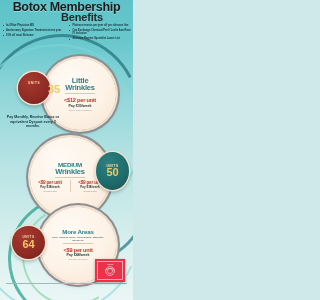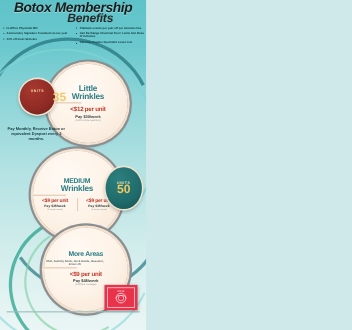--- a/index.html
+++ b/index.html
@@ -16,35 +16,35 @@
   
   .swoosh{position:absolute;border-style:solid;border-color:transparent;border-radius:50%;pointer-events:none;}
   .sw1{width:150px;height:150px;left:-16px;top:34px;border-width:3px;border-top-color:#2f7f88;border-left-color:#2f7f88;transform:rotate(18deg);opacity:.85;}
   .sw2{width:170px;height:170px;left:-30px;top:44px;border-width:2px;border-top-color:#7fd3d6;border-right-color:#7fd3d6;transform:rotate(-6deg);opacity:.7;}
   .sw3{width:140px;height:140px;left:4px;top:120px;border-width:3px;border-bottom-color:#2f7f88;border-right-color:#2f7f88;transform:rotate(10deg);opacity:.75;}
   .sw4{width:160px;height:160px;left:-24px;top:150px;border-width:2px;border-bottom-color:#8fd9db;border-left-color:#8fd9db;transform:rotate(-20deg);opacity:.65;}
   .sw5{width:120px;height:120px;left:8px;top:196px;border-width:3px;border-bottom-color:#1f9e86;border-left-color:#1f9e86;transform:rotate(28deg);opacity:.7;}
   .sw6{width:96px;height:96px;left:22px;top:206px;border-width:2px;border-bottom-color:#7bcf9d;border-left-color:#7bcf9d;transform:rotate(12deg);opacity:.6;}
 
   
-  .header{position:absolute;left:0;top:1px;width:133px;text-align:center;z-index:6;font-style:italic;}
+  .header{position:absolute;left:0;top:1px;width:133px;text-align:center;z-index:6;}
   .title1{font-size:12.5px;font-weight:bold;color:#1b1b1b;letter-spacing:-.3px;line-height:12px;
     text-shadow:0 1px 0 rgba(255,255,255,.35);}
   .title2{font-size:11px;font-weight:bold;color:#2a2a2a;line-height:11px;letter-spacing:-.2px;margin-top:-1px;margin-left:31px;}
 
   .bullets{position:absolute;top:24px;width:133px;display:flex;z-index:6;}
   .bcol{width:50%;box-sizing:border-box;padding:0 2px;}
   .bcol ul{list-style:none;margin:0;padding:0;}
   .bcol li{position:relative;font-size:2.6px;line-height:3.4px;color:#12343a;padding-left:4px;margin-bottom:1.6px;font-weight:bold;}
   .bcol li:before{content:"";position:absolute;left:0.6px;top:1.1px;width:1.4px;height:1.4px;background:#12343a;border-radius:50%;}
 
   
   .circle{position:absolute;border-radius:50%;background:radial-gradient(circle at 38% 30%,#fffaf4 0%,#fdf2e6 55%,#f6e3d2 100%);
     box-shadow:0 0 0 2px #f4e0cd, 0 0 0 4px #8a8f92, 0 2px 5px rgba(0,0,0,.32);
-    display:flex;flex-direction:column;justify-content:center;text-align:center;z-index:5;}
+    display:flex;flex-direction:column;align-items:center;justify-content:center;text-align:center;z-index:5;}
 
   .c1{left:44px;top:58px;width:72px;height:72px;}
   .c2{left:30px;top:137px;width:80px;height:80px;}
   .c3{left:40px;top:207px;width:76px;height:76px;}
 
   .c-head{font-size:7.5px;font-weight:bold;color:#2b7f87;line-height:7.6px;letter-spacing:-.2px;}
   .c-head.sm{font-size:6.2px;line-height:6.4px;}
   .c-sub{font-size:2.5px;line-height:3px;color:#5f6b6d;font-weight:bold;margin-top:.5px;max-width:56px;}
   .price{font-size:5.6px;font-weight:bold;color:#c0392b;line-height:6px;margin-top:1.5px;letter-spacing:-.2px;}
   .week{font-size:3.6px;font-weight:bold;color:#2f3b3d;line-height:4px;margin-top:.6px;}
@@ -159,20 +159,24 @@
   </div>
 
   <div class="circle c3">
     <div class="c-head sm">More Areas</div>
     <div class="c-sub">Chin, Gummy Smile, Neck Bands, Masseter, Brow Lift</div>
     <div class="divider"></div>
     <div class="price">&lt;$9 per unit</div>
     <div class="week">Pay $48/week</div>
     <div class="fine">(Full face coverage)</div>
   </div>
+  <div class="badge b64">
+    <div class="u-lab">UNITS</div>
+    <div class="u-num">64</div>
+  </div>
 
   <div class="logo">
     <svg width="26" height="19" viewBox="0 0 26 19" aria-hidden="true">
       <rect x="0.6" y="0.6" width="24.8" height="17.8" fill="none" stroke="#ffd7dd" stroke-width="0.7"></rect>
       <circle cx="13" cy="10" r="4.4" fill="none" stroke="#ffe2e6" stroke-width="0.7"></circle>
       <circle cx="13" cy="10" r="2.5" fill="none" stroke="#ffe2e6" stroke-width="0.6"></circle>
       <path d="M8.3 10.2 C9 6.6 17 6.6 17.7 10.2" fill="none" stroke="#ffe2e6" stroke-width="0.6"></path>
       <text x="13" y="4" fill="#ffe2e6" font-size="2.2" text-anchor="middle" font-family="Liberation Sans, sans-serif">ROSE</text>
     </svg>
   </div>

